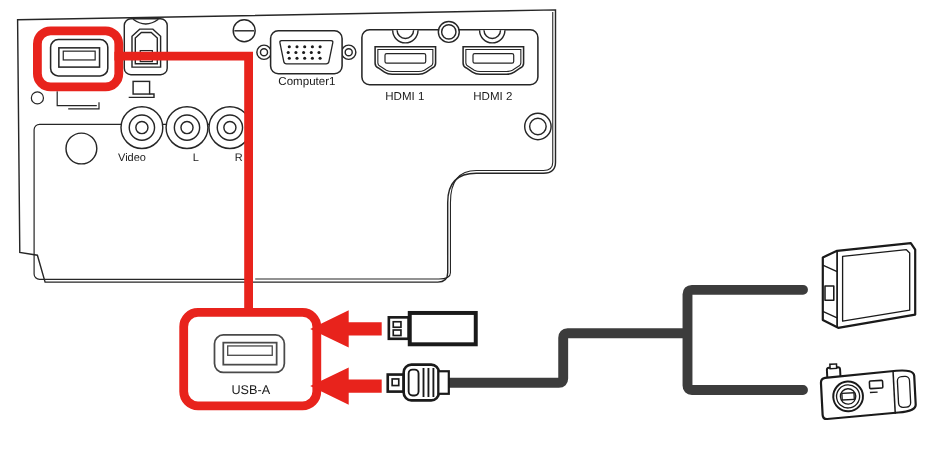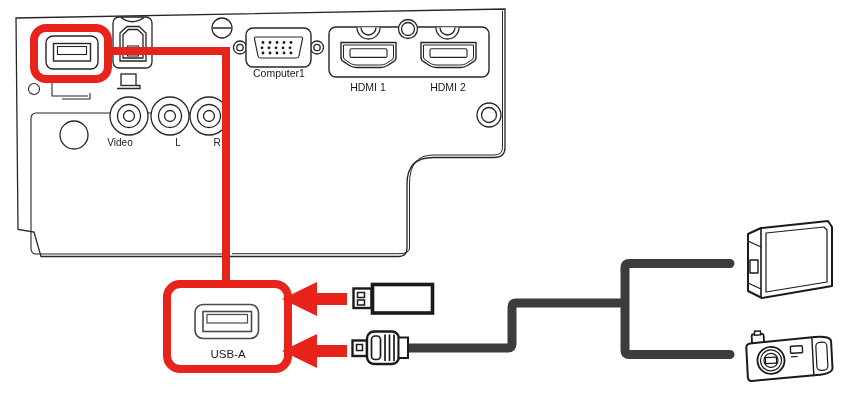--- a/index.html
+++ b/index.html
@@ -1,17 +1,17 @@
 <!DOCTYPE html>
 <html><head>
 <meta charset="utf-8">
 <style>
   html,body{margin:0;padding:0;background:#ffffff;}
   .stage{position:relative;width:845px;height:413px;background:#ffffff;overflow:hidden;
-         font-family:"Liberation Sans",sans-serif;border-radius:25px;}
+         font-family:"Liberation Sans",sans-serif;}
   svg{display:block;}
   text{font-family:"Liberation Sans",sans-serif;fill:#1a1a1a;}
   .lbl{font-size:10.5px;}
   .lbl-sm{font-size:10px;}
   .lbl-usb{font-size:11.5px;}
 </style>
 </head>
 <body>
 
 <div class="stage">

